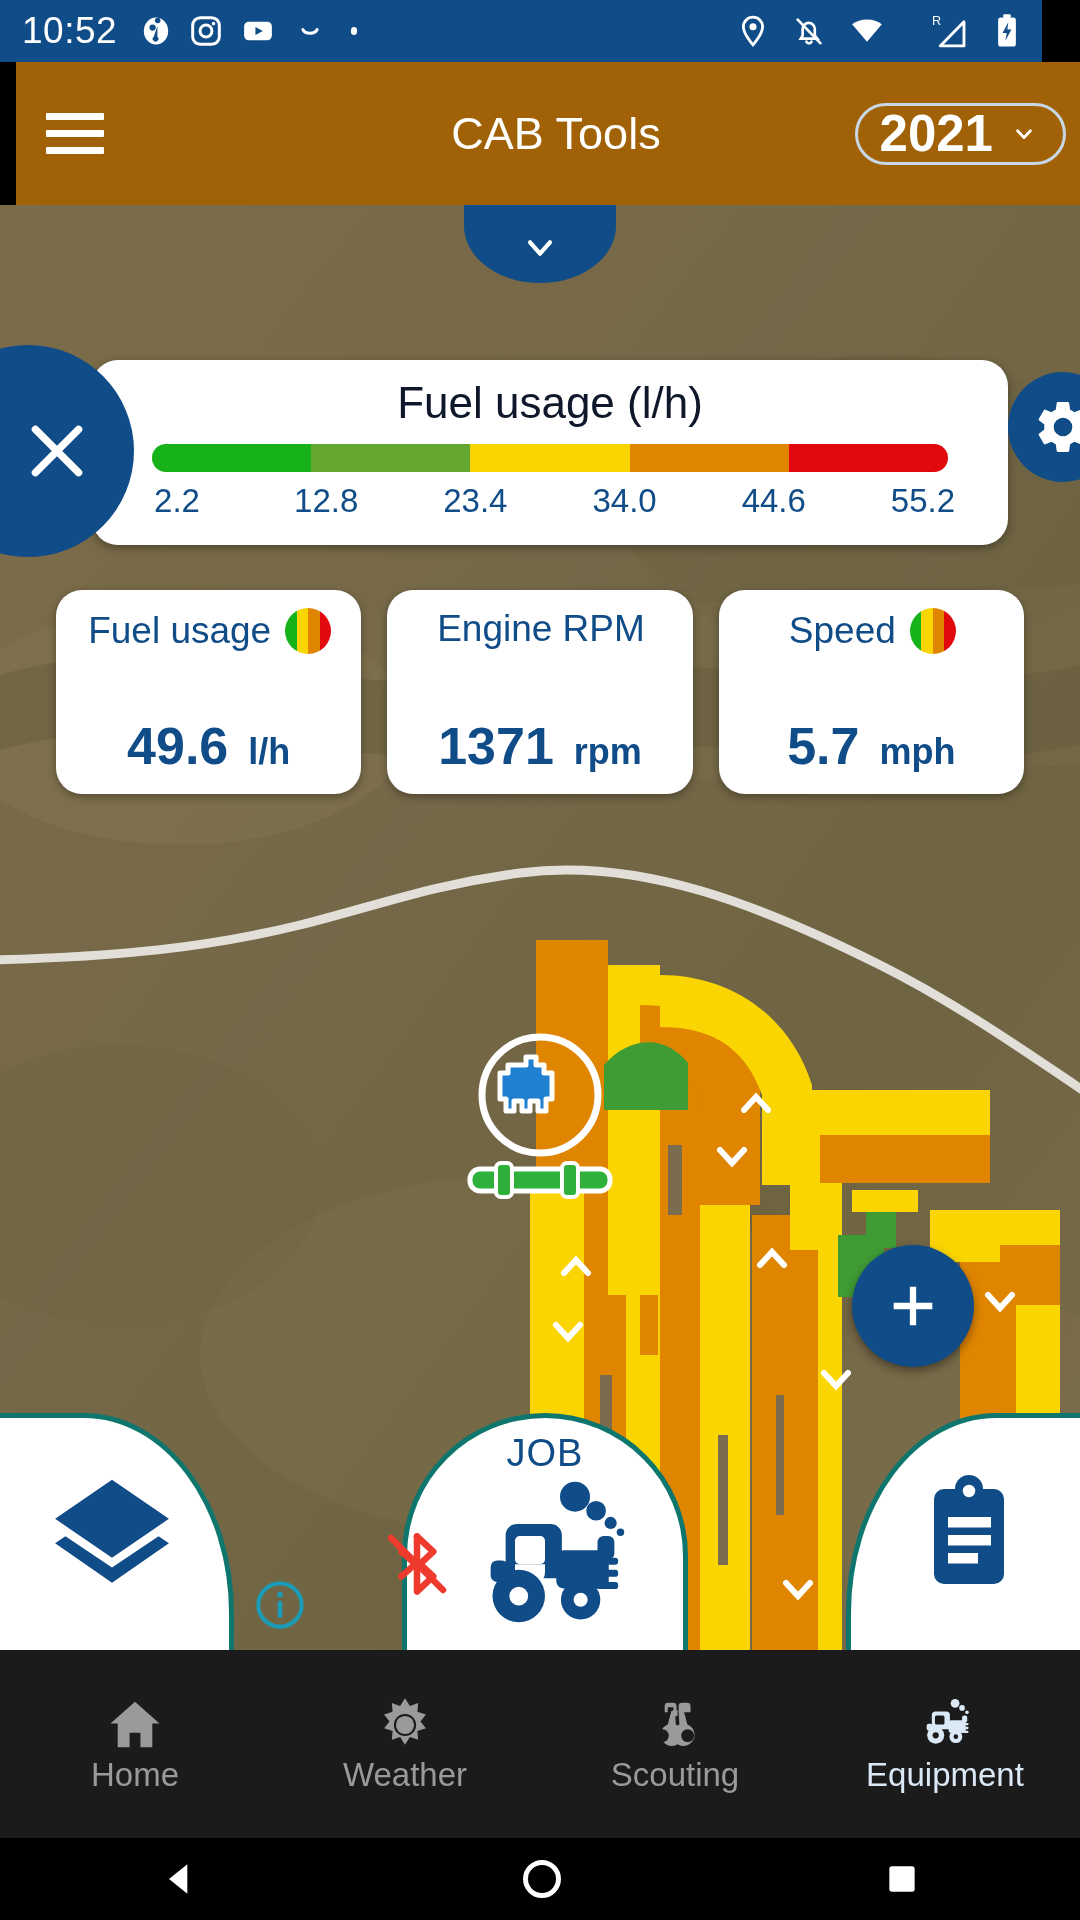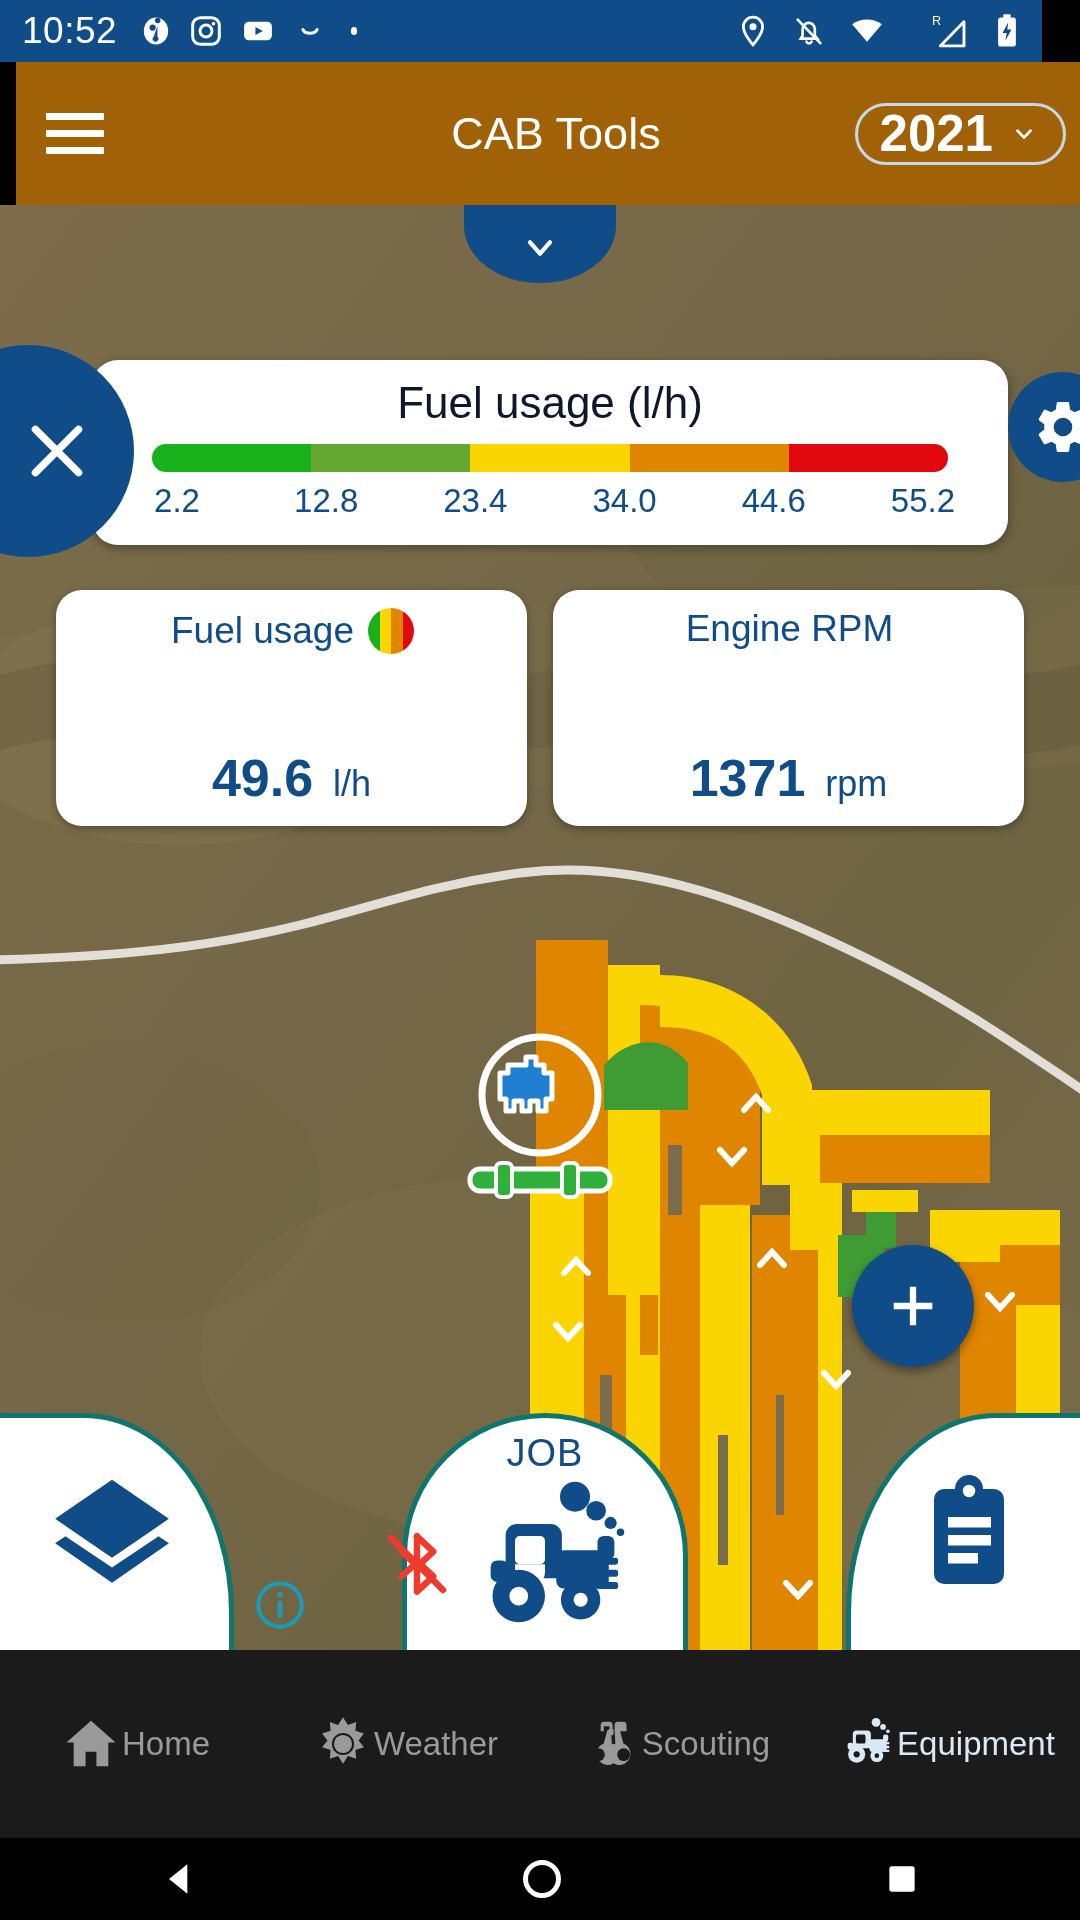--- a/index.html
+++ b/index.html
@@ -86,38 +86,38 @@
     border-radius:50%; background:#104C87;
     display:flex; align-items:center; justify-content:center; z-index:2;
   }
 
   
   .metrics{
     position:absolute; top:590px; left:0; width:1080px; z-index:5;
     display:flex; justify-content:center; gap:26px; padding:0 56px;
   }
   .metric{
-    flex:1; height:236px; background:#fff; border-radius:26px;
+    flex:1; height:204px; background:#fff; border-radius:26px;
     box-shadow:0 3px 9px rgba(0,0,0,.32);
     position:relative; padding:18px 22px 33px 24px;
   }
   .metric-head{ display:flex; align-items:center; justify-content:center; gap:14px; }
   .metric-label{ color:#104C87; font-size:37px; white-space:nowrap; }
   .metric-dot{
     width:46px; height:46px; border-radius:50%; overflow:hidden;
     display:flex; flex:0 0 46px;
   }
   .metric-dot i{ flex:1; height:100%; }
   .metric-val{
     position:absolute; left:0; right:0; bottom:18px;
     text-align:center; color:#104C87;
     display:flex; align-items:baseline; justify-content:center; gap:20px;
   }
   .metric-num{ font-size:52px; font-weight:bold; }
-  .metric-unit{ font-size:36px; font-weight:400; }
+  .metric-unit{ font-size:36px; font-weight:700; }
 
   
   .fab{
     position:absolute; left:852px; top:1245px; width:122px; height:122px;
     border-radius:50%; background:#104C87; z-index:5;
     display:flex; align-items:center; justify-content:center;
     box-shadow:0 4px 10px rgba(0,0,0,.4);
   }
 
   
@@ -145,21 +145,21 @@
   .job-body{ position:relative; margin-top:2px; display:flex; align-items:flex-end; }
   .bt-off{ position:absolute; left:-72px; bottom:24px; }
   .info-icon{ position:absolute; left:254px; top:166px; z-index:6; }
 
   
   .bottomnav{
     position:absolute; left:0; top:1650px; width:1080px; height:188px;
     background:#1b1b1b; display:flex;
   }
   .navitem{
-    flex:1; display:flex; 
+    flex:1; display:flex; flex-direction:column;
     align-items:center; justify-content:center; gap:0;
   }
   .navlabel{ font-size:33px; color:#9a9a9a; }
   .navitem.active .navlabel{ color:#dbe8f5; }
 
   
   .sysnav{
     position:absolute; left:0; top:1838px; width:1080px; height:82px;
     background:#000; display:flex; align-items:center; justify-content:space-around;
   }
@@ -308,20 +308,35 @@
           <span class="metric-unit">l/h</span>
         </div>
       </div>
       <div class="metric">
         <div class="metric-head">
           <div class="metric-label">Engine RPM</div>
         </div>
         <div class="metric-val">
           <span class="metric-num">1371</span>
           <span class="metric-unit">rpm</span>
+        </div>
+      </div>
+      <div class="metric">
+        <div class="metric-head">
+          <div class="metric-label">Speed</div>
+          <div class="metric-dot">
+            <i style="background: rgb(23, 178, 25);"></i>
+            <i style="background: rgb(251, 213, 2);"></i>
+            <i style="background: rgb(224, 133, 0);"></i>
+            <i style="background: rgb(225, 8, 14);"></i>
+          </div>
+        </div>
+        <div class="metric-val">
+          <span class="metric-num">5.7</span>
+          <span class="metric-unit">mph</span>
         </div>
       </div>
     </div>
 
   <div class="fab">
     <svg width="58" height="58" viewBox="0 0 24 24">
       <path d="M12 4 V20 M4 12 H20" stroke="#fff" stroke-width="2.6" stroke-linecap="butt"></path>
     </svg>
   </div>
 

